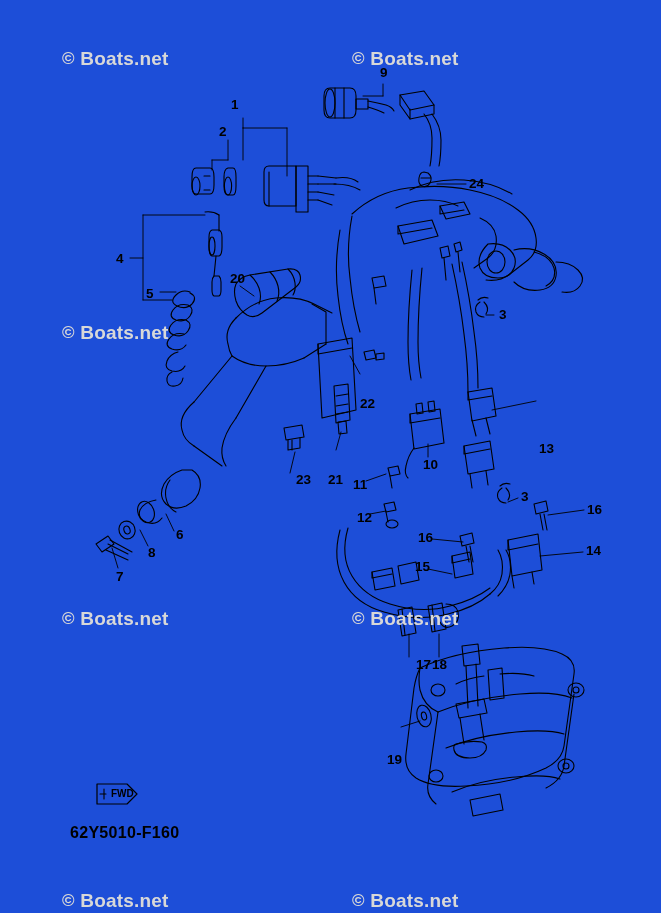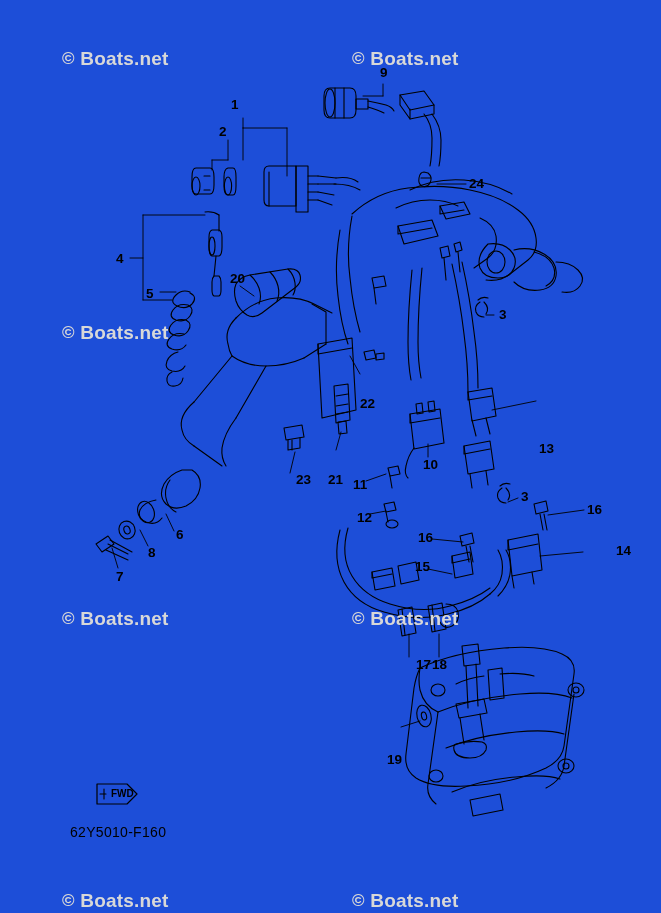--- a/index.html
+++ b/index.html
@@ -40,22 +40,22 @@
     color: #000000;
     font-family: "Liberation Sans", sans-serif;
     font-size: 13.5px;
     font-weight: bold;
     white-space: nowrap;
   }
   .partno {
     position: absolute;
     color: #000000;
     font-family: "Liberation Sans", sans-serif;
-    font-size: 14px;
-    font-weight: normal;
+    font-size: 16px;
+    font-weight: bold;
     letter-spacing: 0.3px;
   }
   .fwdlabel {
     position: absolute;
     font-family: "Liberation Sans", sans-serif;
     font-size: 10px;
     font-weight: bold;
     color: #000;
   }
   svg.art {
@@ -355,21 +355,21 @@
   <div class="callout" style="left:423px; top:457px;">10</div>
   <div class="callout" style="left:296px; top:472px;">23</div>
   <div class="callout" style="left:353px; top:477px;">11</div>
   <div class="callout" style="left:521px; top:489px;">3</div>
   <div class="callout" style="left:357px; top:510px;">12</div>
   <div class="callout" style="left:587px; top:502px;">16</div>
   <div class="callout" style="left:176px; top:527px;">6</div>
   <div class="callout" style="left:148px; top:545px;">8</div>
   <div class="callout" style="left:116px; top:569px;">7</div>
   <div class="callout" style="left:418px; top:530px;">16</div>
-  <div class="callout" style="left:586px; top:543px;margin-left:30px;">14</div>
+  <div class="callout" style="left:586px; top:543px;">14</div>
   <div class="callout" style="left:415px; top:559px;text-align:right;">15</div>
   <div class="callout" style="left:416px; top:657px;">17</div>
   <div class="callout" style="left:432px; top:657px;">18</div>
   <div class="callout" style="left:387px; top:724px;margin-top:28px;">19</div>
 
   <div class="fwdlabel" style="left:111px; top:788px;">FWD</div>
 
   <div class="partno" style="left:70px; top:824px;">62Y5010-F160</div>
 
 </div>

